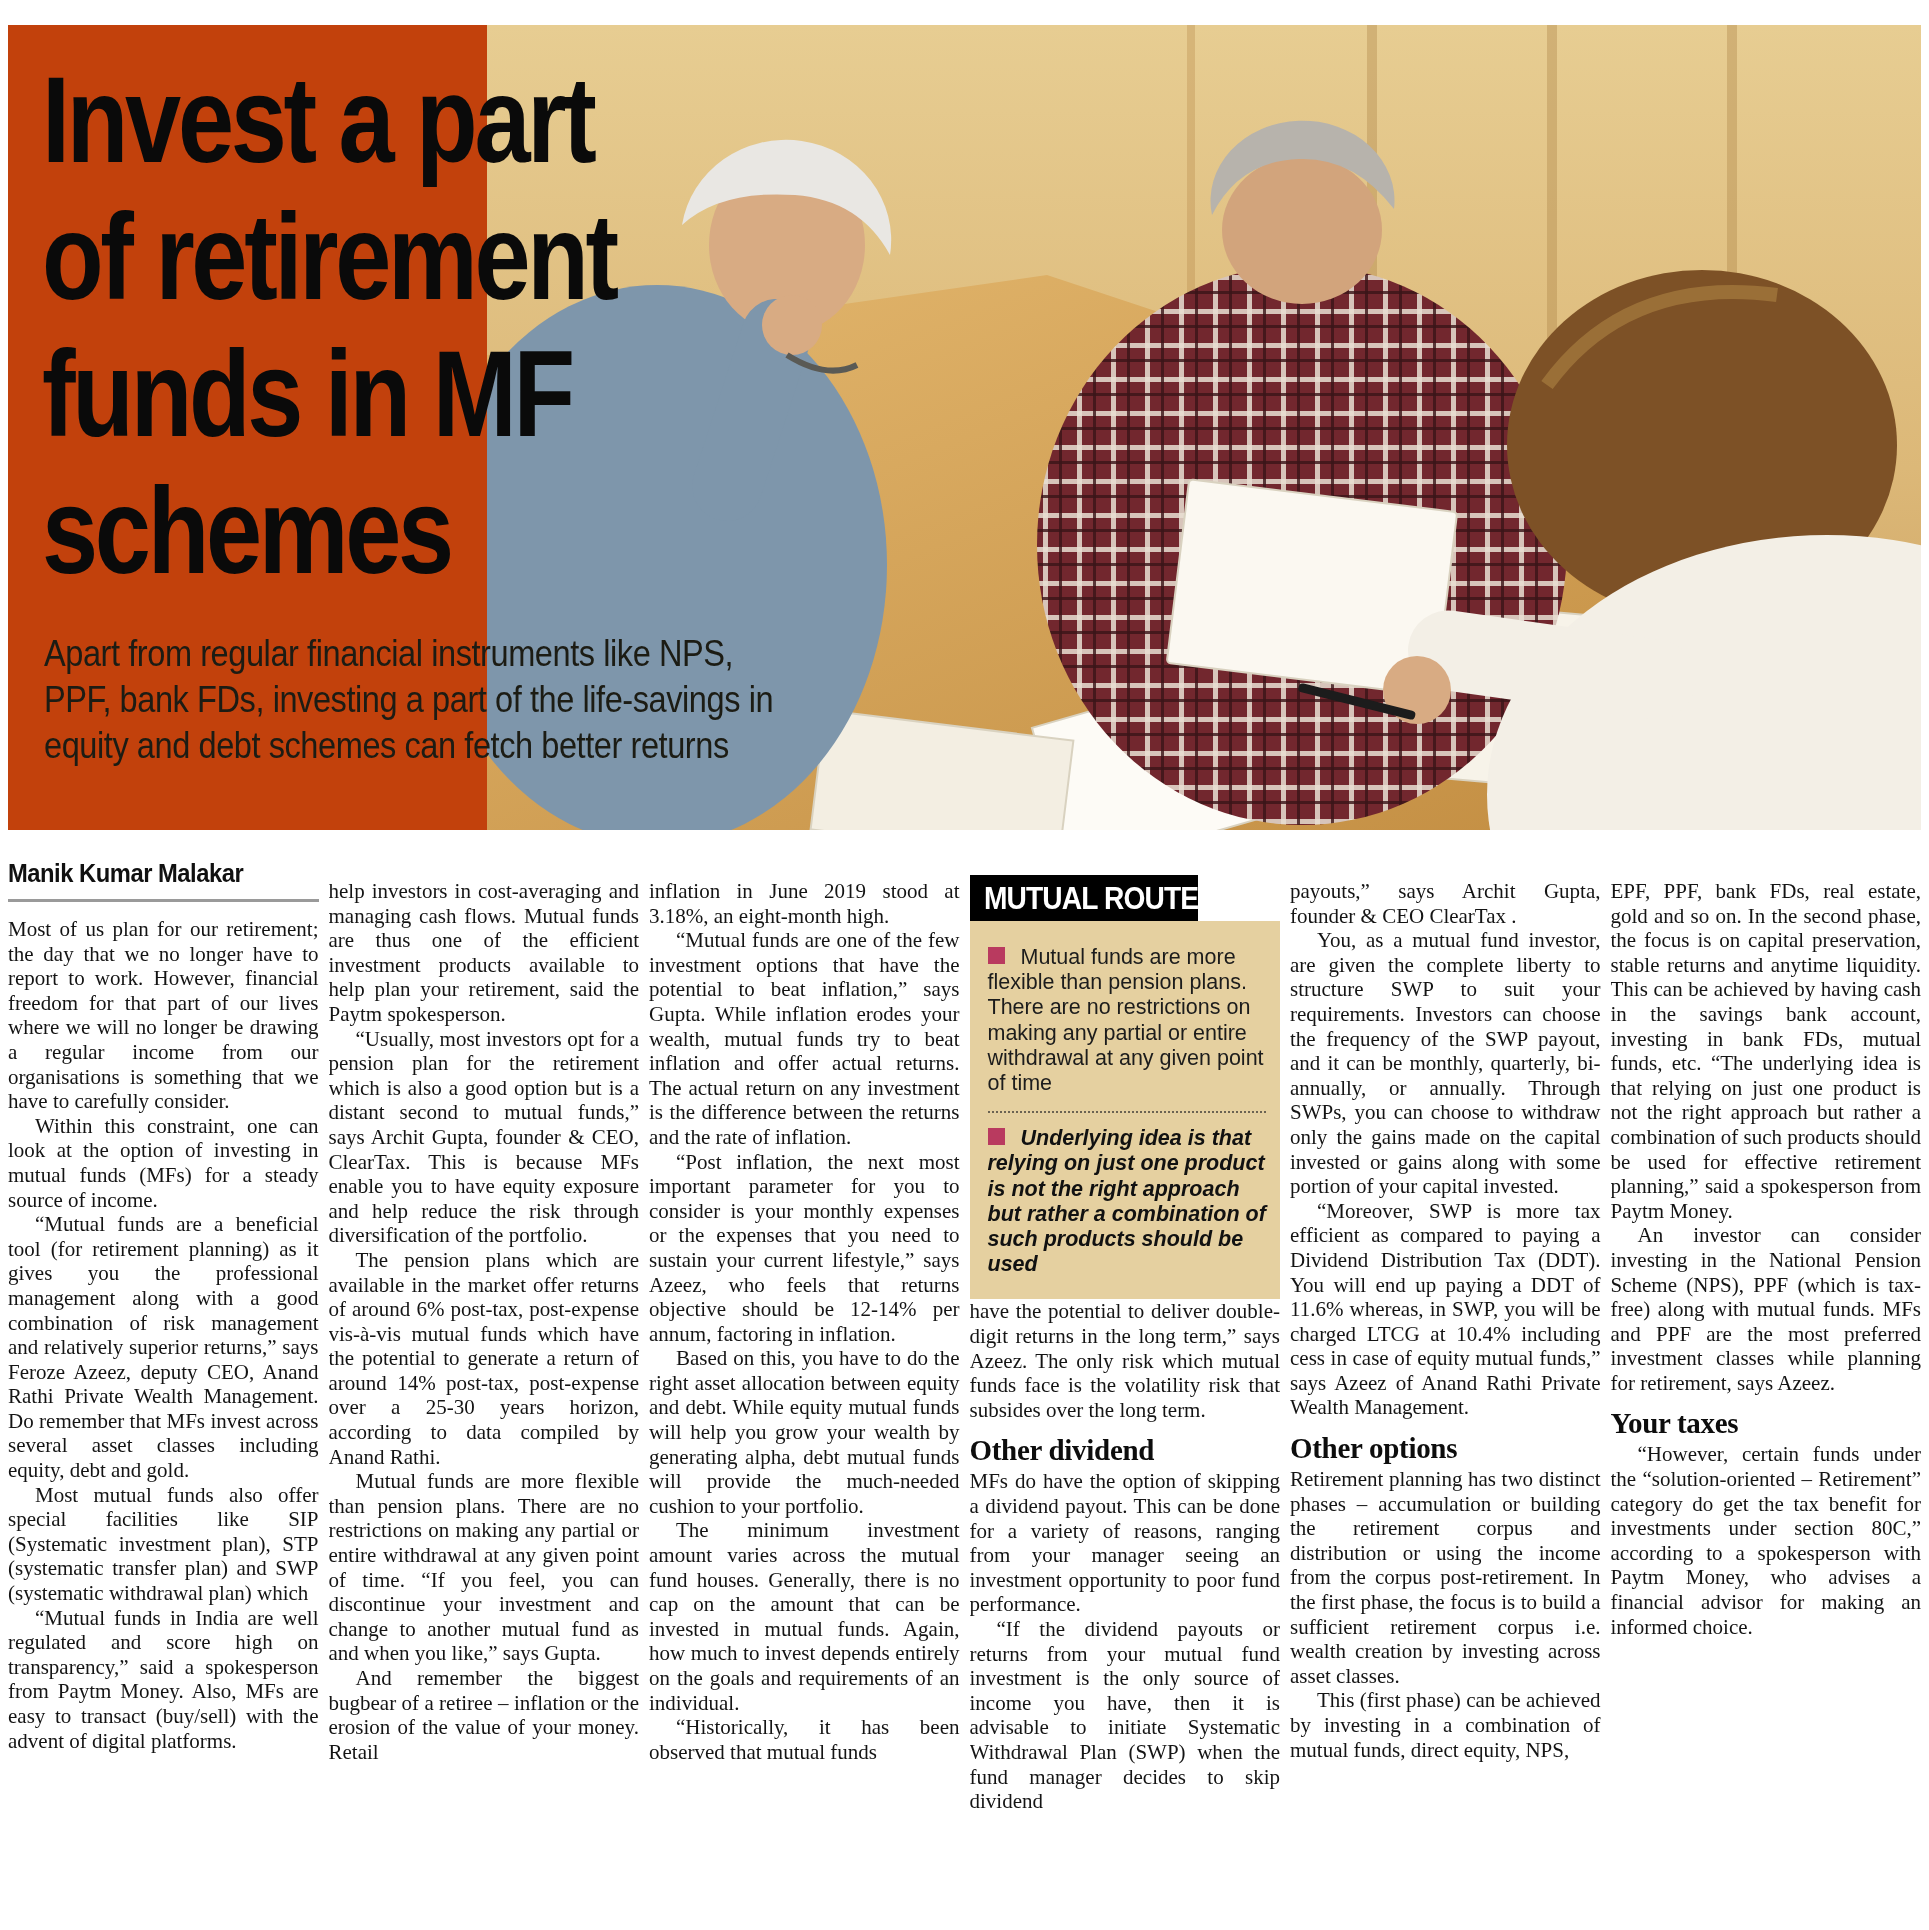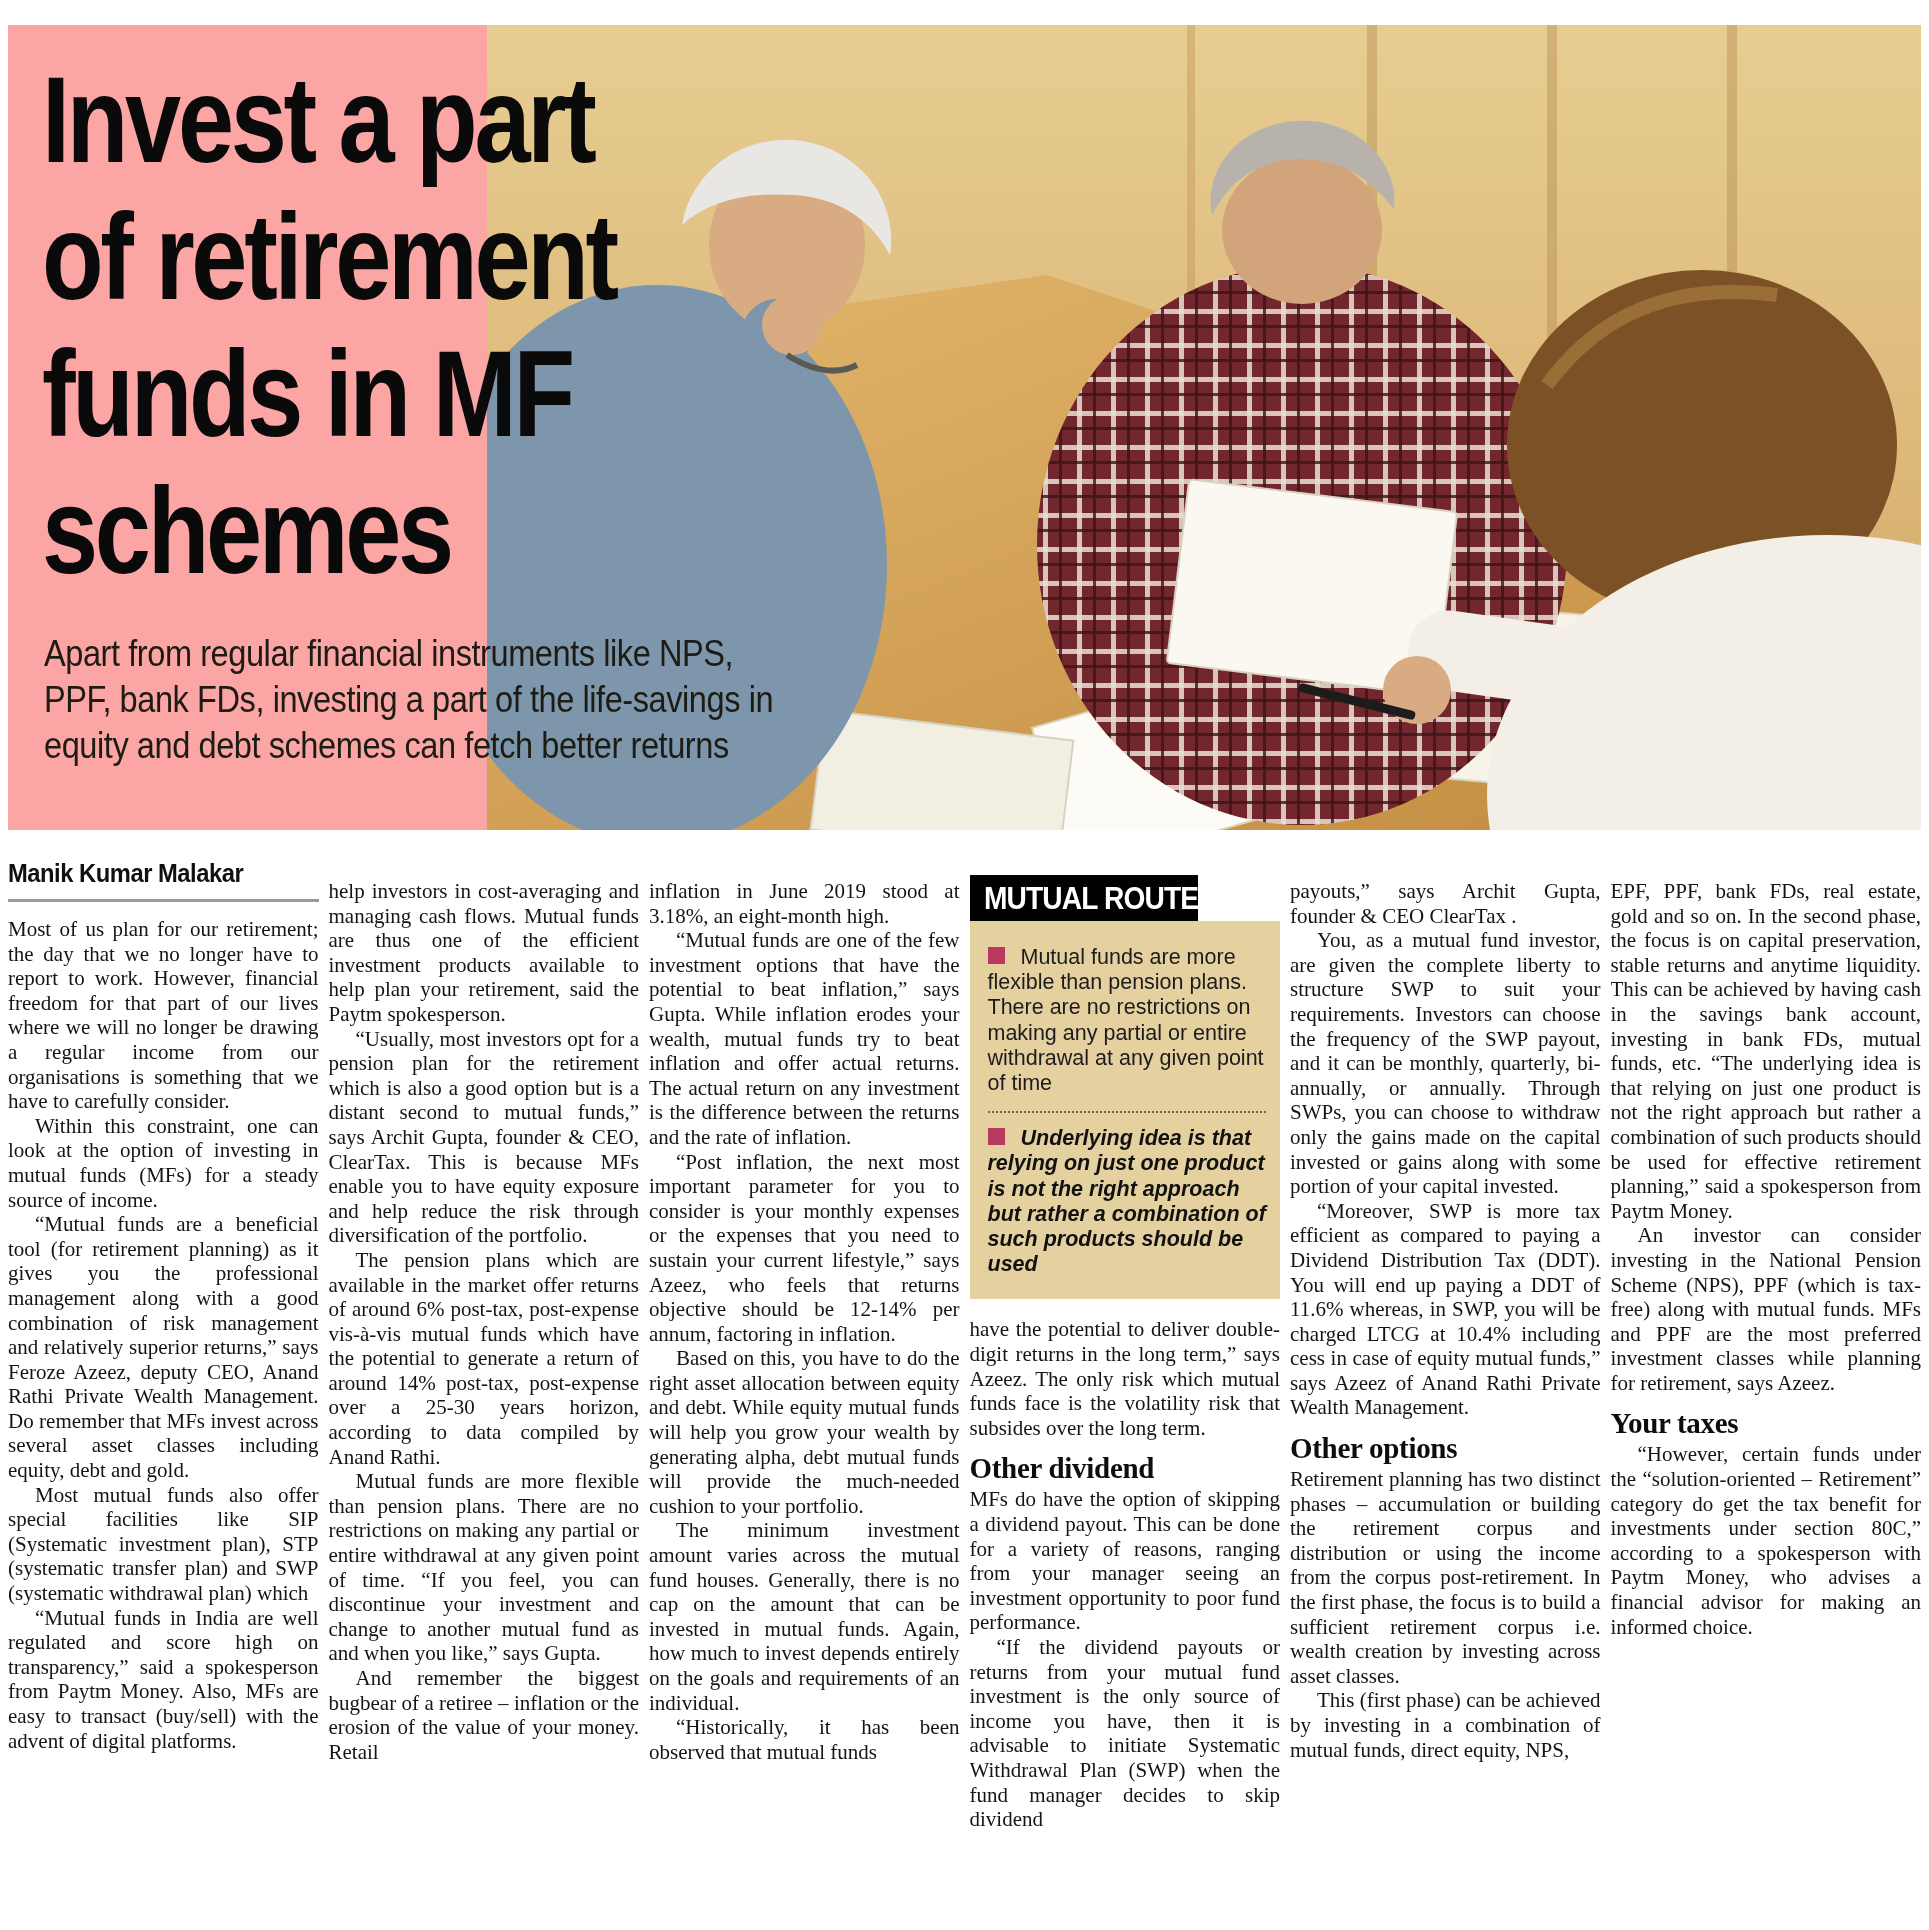--- a/index.html
+++ b/index.html
@@ -3,21 +3,21 @@
 <meta charset="utf-8">
 <style>
   html,body{margin:0;padding:0;}
   body{
     width:1929px;height:1930px;position:relative;background:#ffffff;
     font-family:"Liberation Sans",sans-serif;overflow:hidden;
   }
   
   .header{
     position:absolute;left:8px;top:25px;width:1913px;height:805px;
-    background:#fca5a5;overflow:hidden;
+    background:#c2410c;overflow:hidden;
   }
   .photo{
     position:absolute;right:0;top:0;width:1434px;height:805px;
   }
   .headline{
     position:absolute;left:34px;top:26px;z-index:2;
     color:#0a0a0a;font-weight:700;font-size:123px;line-height:137px;
     letter-spacing:-4px;
   }
   .headline .hl-line{display:block;transform:scaleX(0.82);transform-origin:left top;white-space:nowrap;}
@@ -44,21 +44,21 @@
   .body-p{
     font-family:"Liberation Serif",serif;font-size:21px;line-height:24.6px;
     color:#141414;text-align:justify;margin:0;hyphens:auto;-webkit-hyphens:auto;
   }
   .body-p.indent{text-indent:27px;}
   .subhead{
     font-family:Liberation Serif, serif;font-weight:700;font-size:29px;line-height:27px;
     color:#0d0d0d;letter-spacing:-0.3px;margin:15px 0 5px 0;
   }
   
-  .infobox{margin-bottom:18px;}
+  .infobox{}
   .ib-title-bar{
     width:228px;height:46px;background:#000000;display:flex;align-items:center;padding-left:14px;box-sizing:border-box;
   }
   .ib-title{
     color:#ffffff;font-weight:700;font-size:32px;letter-spacing:-1px;white-space:nowrap;
     display:inline-block;transform:scaleX(0.88);transform-origin:left center;
   }
   .ib-body{
     background:#e5d0a0;padding:24px 14px 22px 18px;
   }

